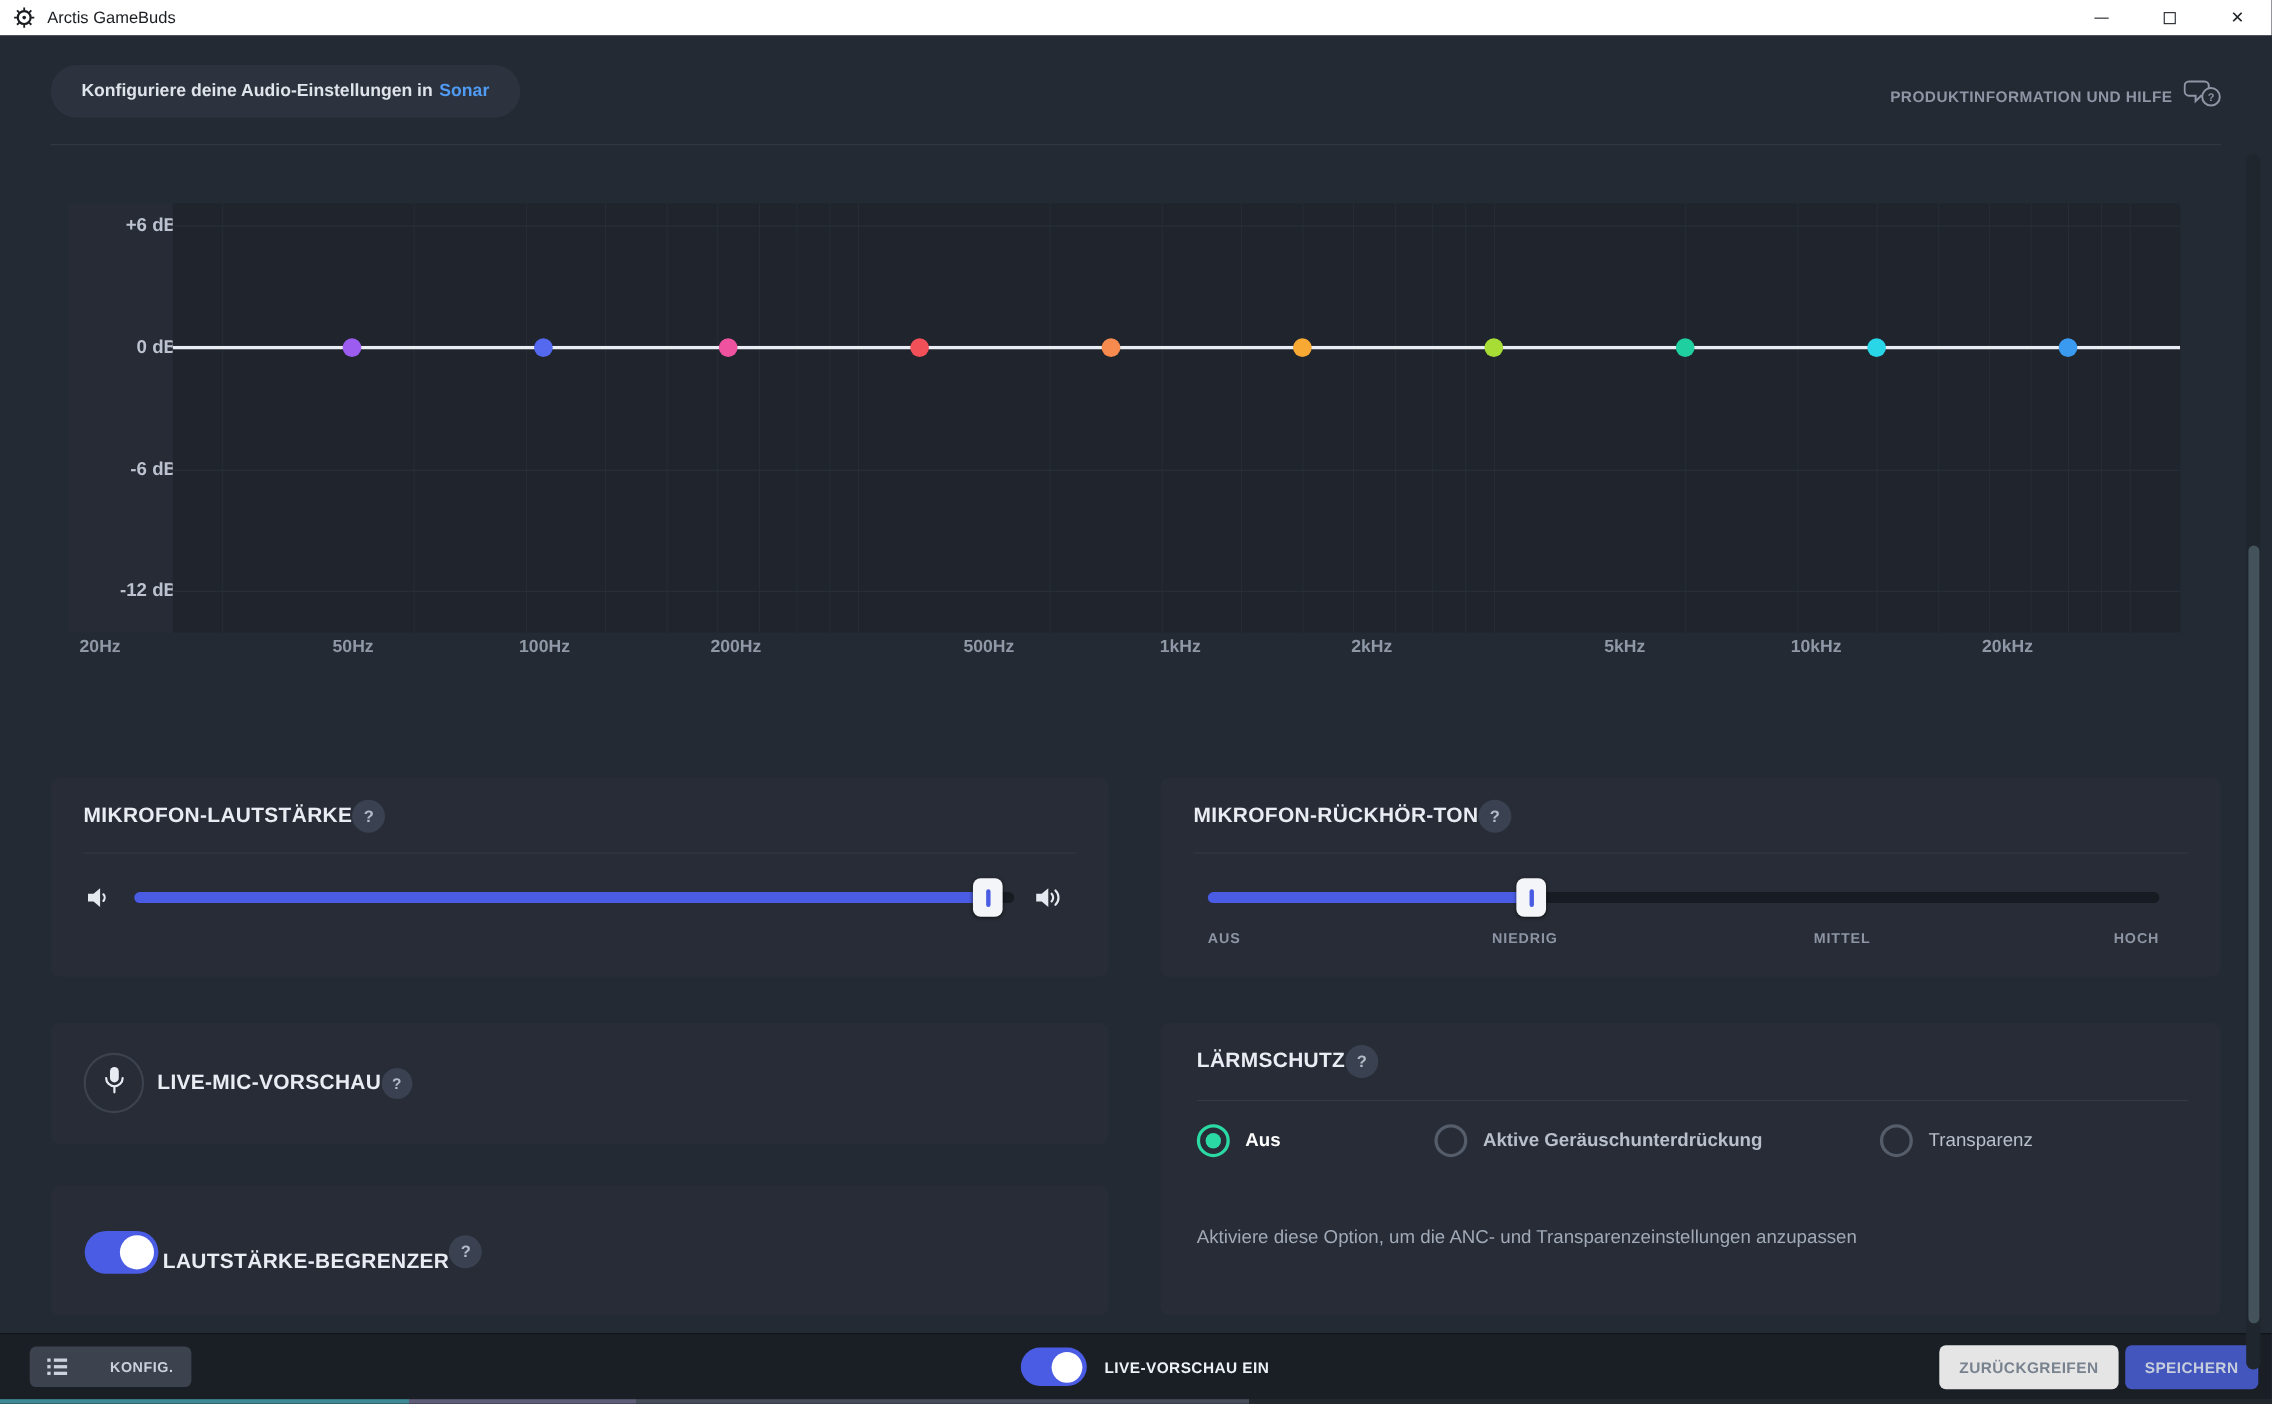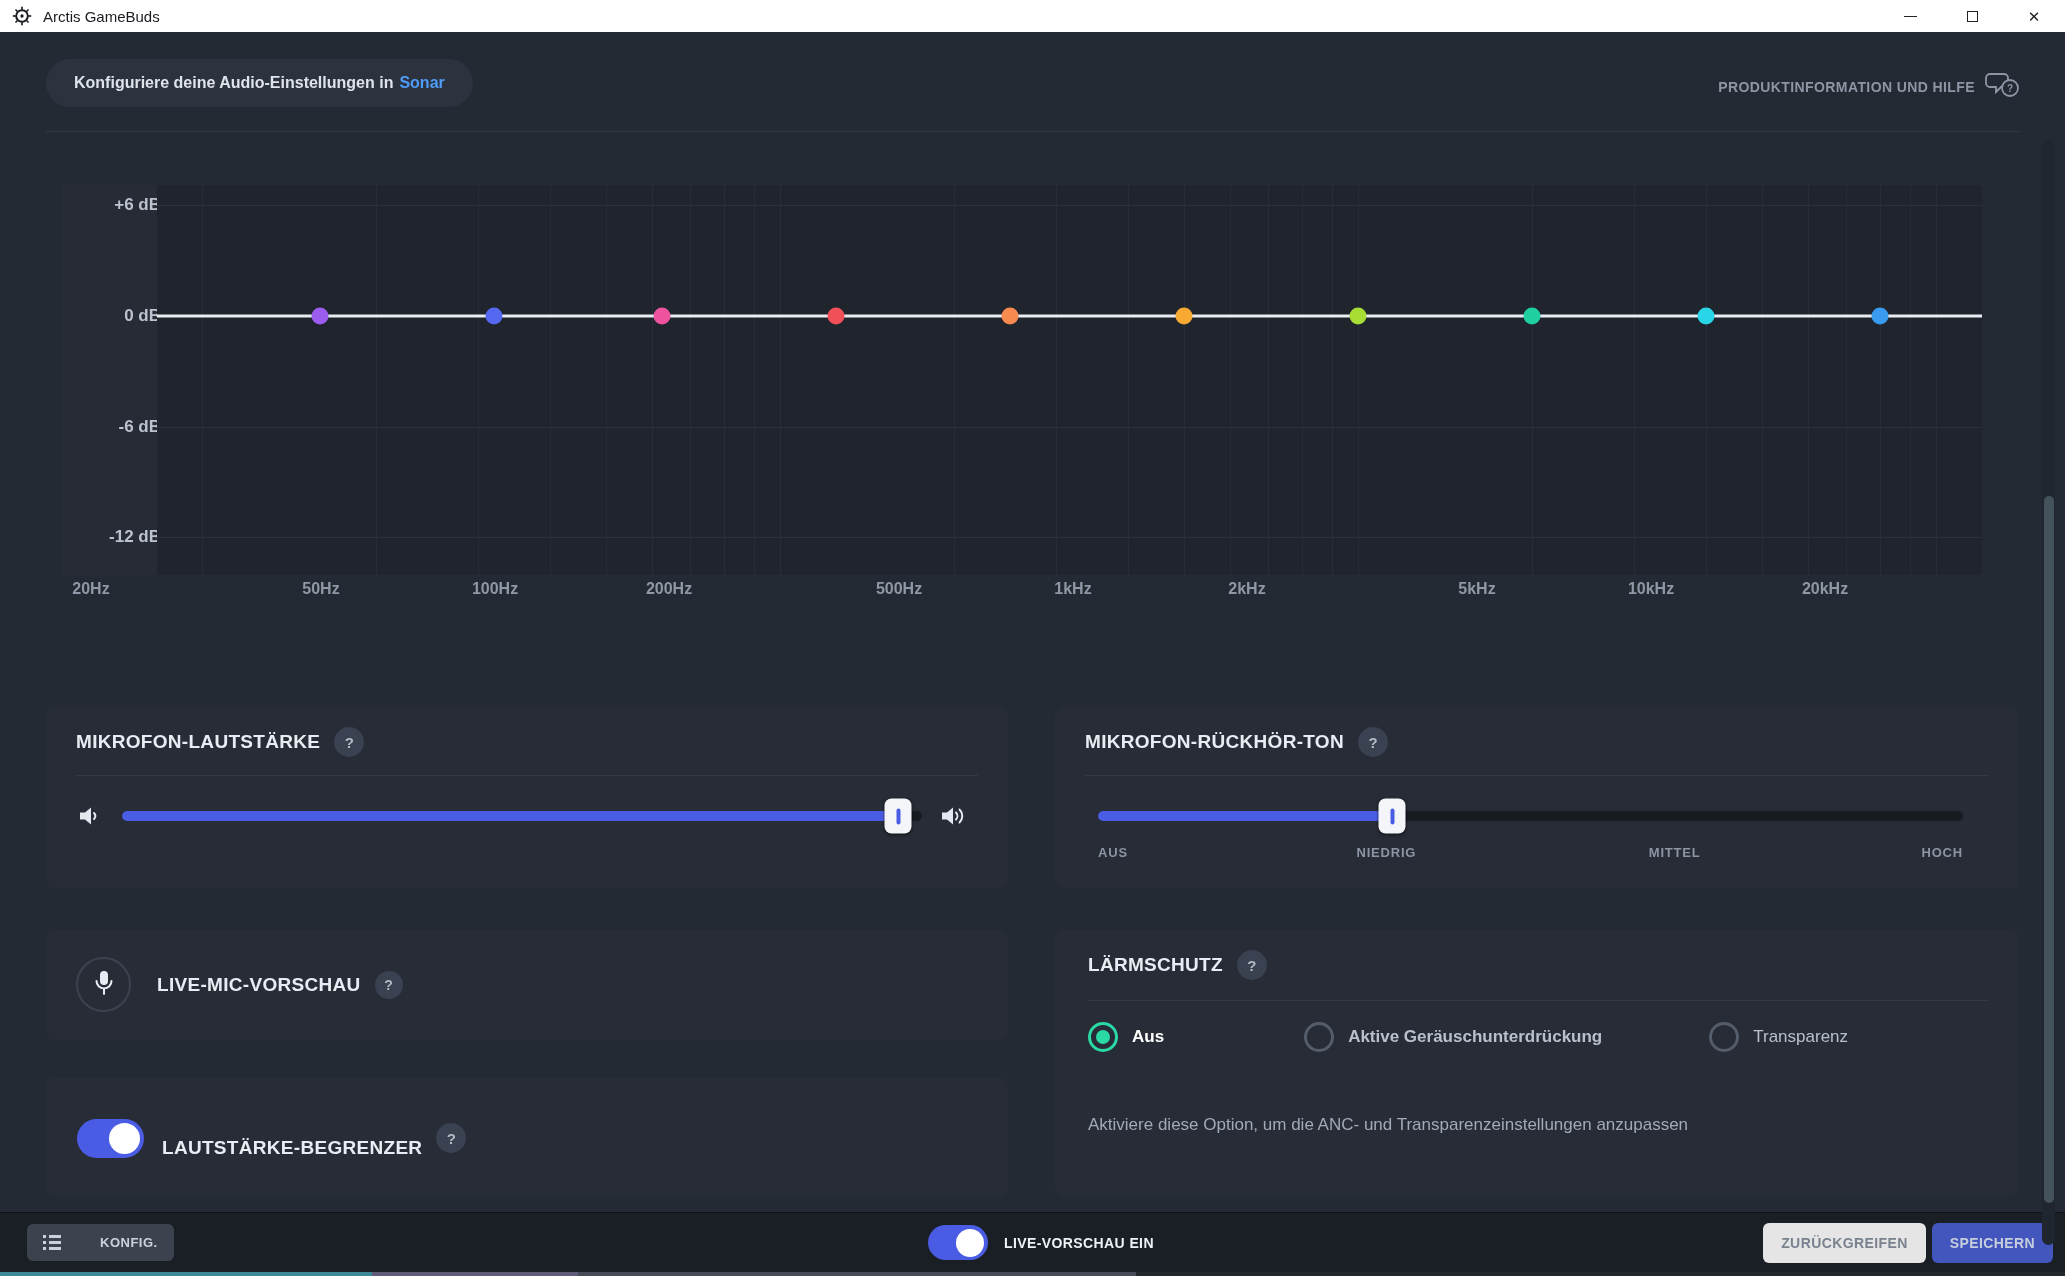--- a/index.html
+++ b/index.html
@@ -48,21 +48,21 @@
   .xtick { position:absolute; top:0; transform:translateX(-50%); font-size:16px;
     font-weight:bold; color:#8f98a6; white-space:nowrap; }
 
   
   .panel { position:absolute; background:#272c36; border-radius:8px; }
   .panel-title { font-size:19px; font-weight:bold; letter-spacing:0.3px; color:#e9ecf2; }
   .help-badge { width:30px; height:30px; border-radius:50%; background:#3a4150;
     color:#b3bbc8; font-size:15px; font-weight:bold; display:inline-flex;
     align-items:center; justify-content:center; cursor:pointer; flex:0 0 auto; }
   .panel-divider { position:absolute; left:30px; right:30px; height:1px; background:#323a45; }
-  .title-row { position:absolute; left:30px; top:20px; display:flex; align-items:center; gap:14px; }
+  .title-row { position:absolute; left:30px; top:20px; display:flex; align-items:center; }
 
   
   .slider-track { position:absolute; height:10px; border-radius:5px; background:#171b22; }
   .slider-fill { position:absolute; left:0; top:0; bottom:0; border-radius:5px; background:#4b5ce4; }
   .slider-handle { position:absolute; top:50%; transform:translate(-50%,-50%);
     width:27px; height:35px; background:#f3f5f9; border-radius:7px; cursor:pointer;
     display:flex; align-items:center; justify-content:center; z-index:2;
     box-shadow:0 1px 3px rgba(0,0,0,.5); }
   .slider-handle::after { content:""; width:4px; height:16px; background:#4b5ce4; border-radius:2px; }
   .level-lbl { position:absolute; top:0; font-size:13px; font-weight:bold;

